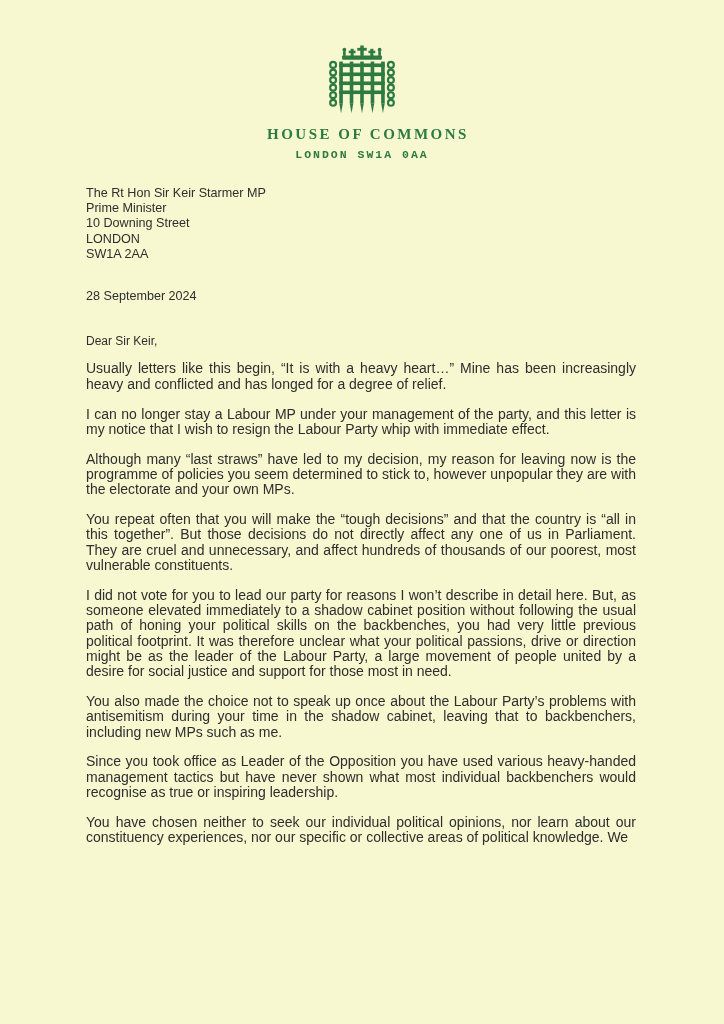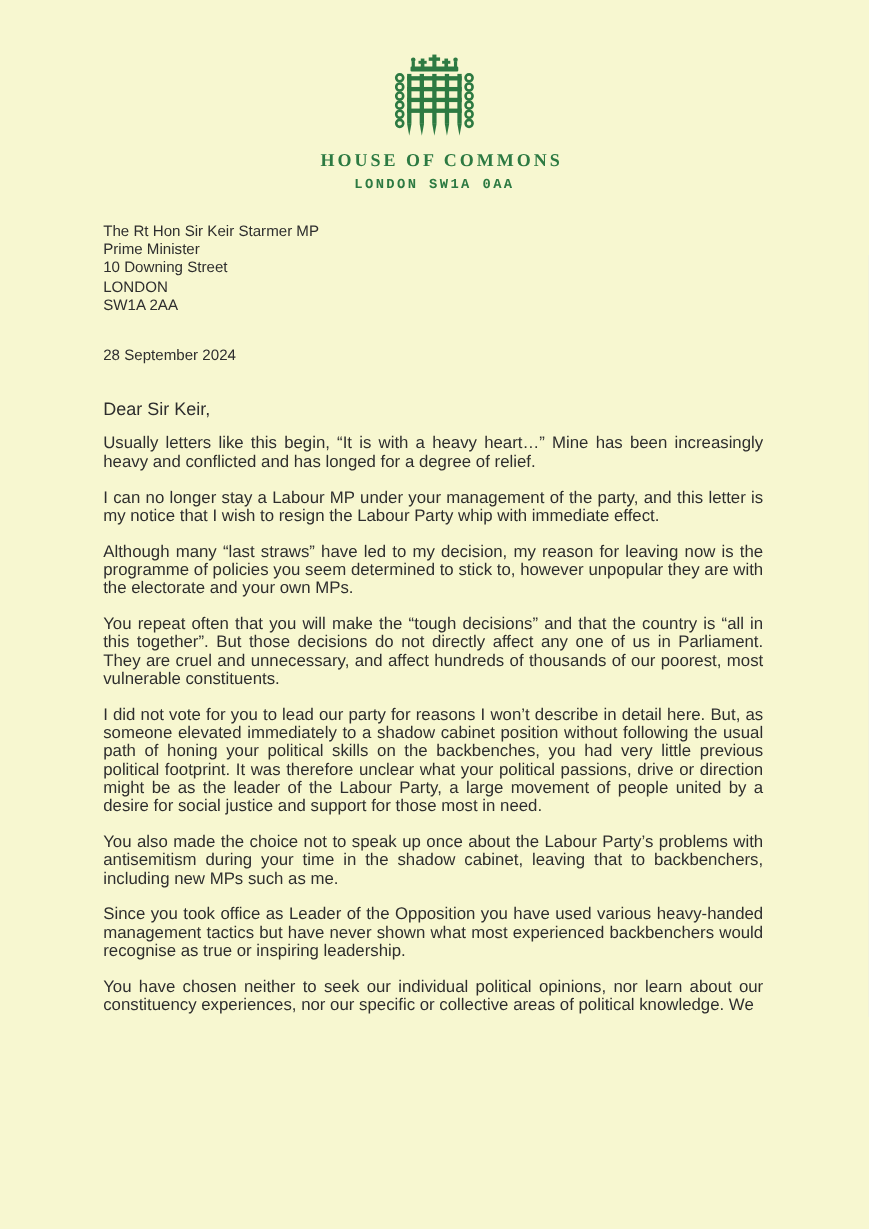--- a/index.html
+++ b/index.html
@@ -33,21 +33,21 @@
     margin:5px 0 0;
     font-family:Liberation Mono, monospace;
     font-weight:700;
     font-size:11.5px;
     letter-spacing:2px;
     color:var(--green);
   }
   .content{padding:0 88px 0 86px;}
   .recipient{margin-top:25px;font-size:12.6px;line-height:15.2px;}
   .date-line{margin-top:27px;font-size:12.6px;line-height:15.2px;}
-  .salutation{margin-top:30px;font-size:15px;line-height:15.2px;}
+  .salutation{margin-top:30px;font-size:12px;line-height:15.2px;}
   .paragraphs{margin-top:12px;}
   .paragraphs p{
     margin:0 0 14.5px 0;
     font-size:14px;
     line-height:15.3px;
     text-align:justify;
   }
 </style>
 </head>
 <body>
@@ -124,18 +124,18 @@
 
     <div class="salutation">Dear Sir Keir,</div>
 
     <div class="paragraphs">
       <p>Usually letters like this begin, “It is with a heavy heart…” Mine has been increasingly heavy and conflicted and has longed for a degree of relief.</p>
       <p>I can no longer stay a Labour MP under your management of the party, and this letter is my notice that I wish to resign the Labour Party whip with immediate effect.</p>
       <p>Although many “last straws” have led to my decision, my reason for leaving now is the programme of policies you seem determined to stick to, however unpopular they are with the electorate and your own MPs.</p>
       <p>You repeat often that you will make the “tough decisions” and that the country is “all in this together”. But those decisions do not directly affect any one of us in Parliament. They are cruel and unnecessary, and affect hundreds of thousands of our poorest, most vulnerable constituents.</p>
       <p>I did not vote for you to lead our party for reasons I won’t describe in detail here. But, as someone elevated immediately to a shadow cabinet position without following the usual path of honing your political skills on the backbenches, you had very little previous political footprint. It was therefore unclear what your political passions, drive or direction might be as the leader of the Labour Party, a large movement of people united by a desire for social justice and support for those most in need.</p>
       <p>You also made the choice not to speak up once about the Labour Party’s problems with antisemitism during your time in the shadow cabinet, leaving that to backbenchers, including new MPs such as me.</p>
-      <p>Since you took office as Leader of the Opposition you have used various heavy-handed management tactics but have never shown what most experienced backbenchers would recognise as true or inspiring leadership.</p>
+      <p>Since you took office as Leader of the Opposition you have used various heavy-handed management tactics but have never shown what most individual backbenchers would recognise as true or inspiring leadership.</p>
       <p>You have chosen neither to seek our individual political opinions, nor learn about our constituency experiences, nor our specific or collective areas of political knowledge. We</p>
     </div>
 
   </div>
 </div>
 
 </body></html>

